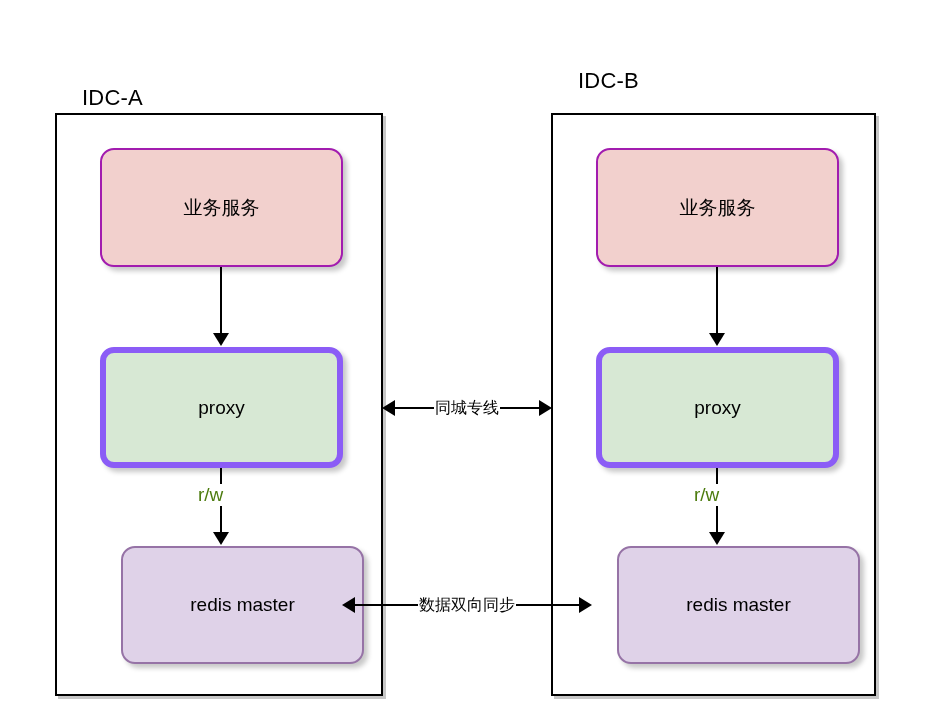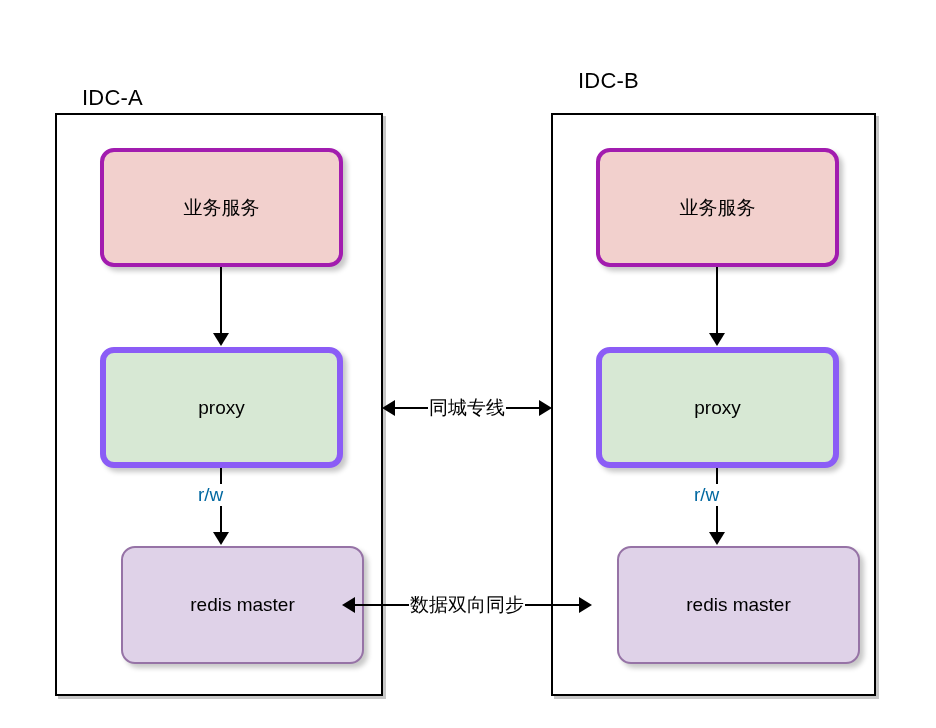--- a/index.html
+++ b/index.html
@@ -50,21 +50,21 @@
     display: flex;
     align-items: center;
     justify-content: center;
     font-size: 19px;
     color: #000000;
     box-shadow: 4px 4px 5px 0 rgba(0,0,0,0.22);
     white-space: nowrap;
   }
   .node.svc {
     background: #f2d0cd;
-    border: 4px solid #a21caf;
+    border: 2px solid #a21caf;
   }
   .node.proxy {
     background: #d7e8d4;
     border: 6px solid #8b5cf6;
   }
   .node.redis {
     background: #dfd2e8;
     border: 2px solid #9673a6;
     margin-left: 21px;
   }
@@ -102,21 +102,21 @@
   #c1b-line  { left: 716px; top: 267px; height: 68px; }
   #c1b-arrow { left: 709px; top: 333px; }
   
   #c2b-line  { left: 716px; top: 468px; height: 66px; }
   #c2b-arrow { left: 709px; top: 532px; }
 
   
   .rw-label {
     position: absolute;
     font-size: 19px;
-    color: #0369a1;
+    color: #4d7c0f;
     background: #ffffff;
     padding: 0 4px;
     white-space: nowrap;
   }
   #rw-a { left: 194px; top: 484px; }
   #rw-b { left: 690px; top: 484px; }
 
   
   .hlink {
     position: absolute;
@@ -139,21 +139,21 @@
   }
   .arrow-right {
     width: 0;
     height: 0;
     border-top: 8px solid transparent;
     border-bottom: 8px solid transparent;
     border-left: 13px solid #000000;
     flex: 0 0 auto;
   }
   .hlabel {
-    font-size: 19px;
+    font-size: 16px;
     color: #000000;
     background: #ffffff;
     padding: 0 1px;
     white-space: nowrap;
     flex: 0 0 auto;
     line-height: 20px;
   }
   
   #link-line { left: 382px; top: 398px; width: 170px; }
   

